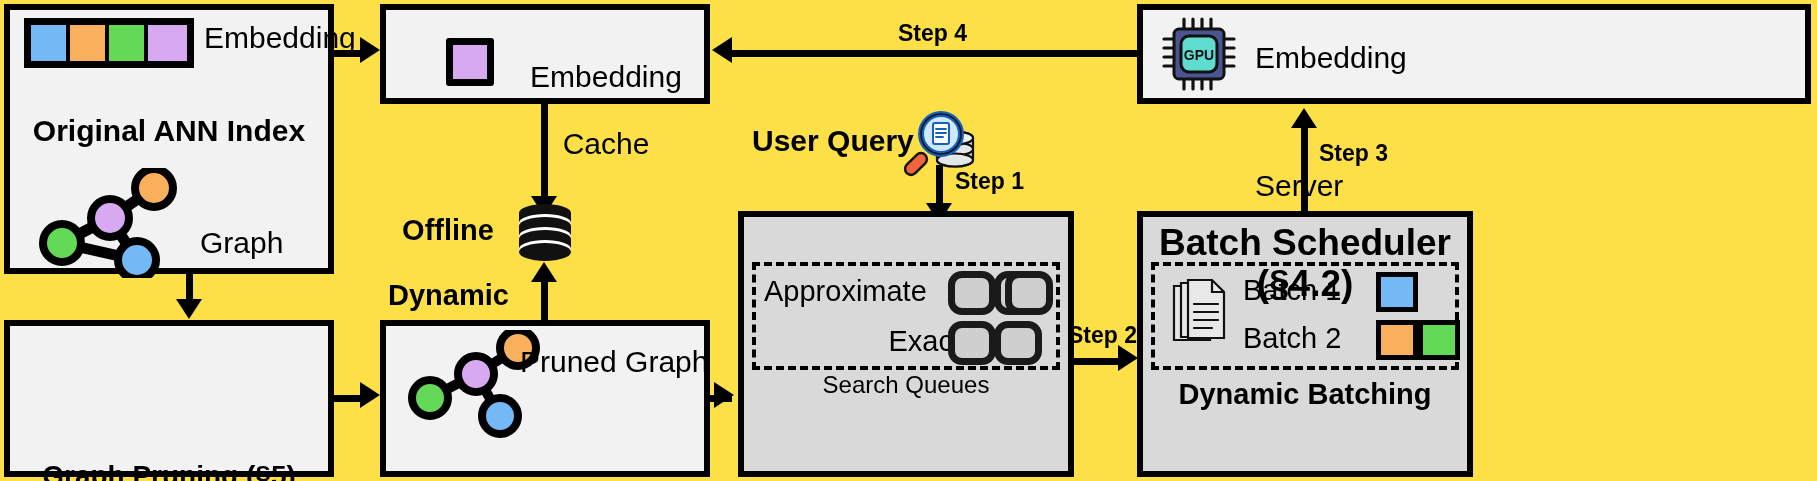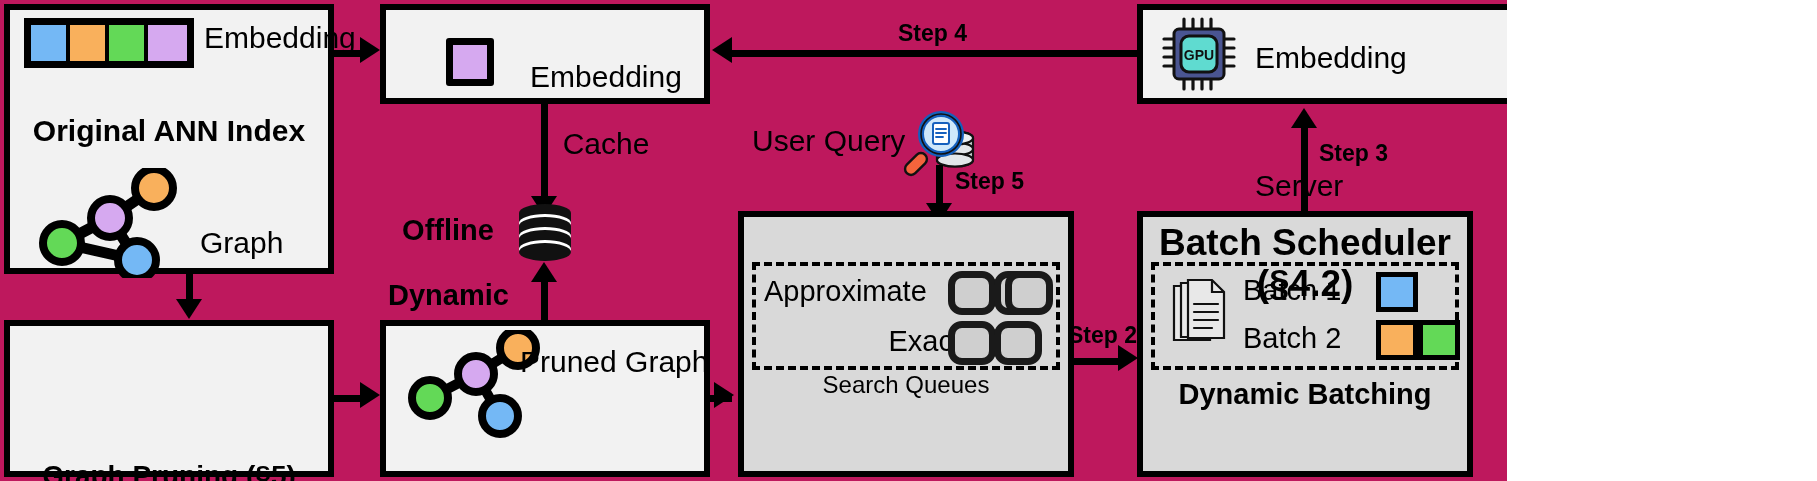--- a/index.html
+++ b/index.html
@@ -6,23 +6,23 @@
     margin: 0;
     padding: 0;
     background: #ffffff;
   }
   body {
     font-family: "Liberation Sans", sans-serif;
     color: #000000;
   }
   #canvas {
     position: relative;
-    width: 1507px;
+    width: 1817px;
     height: 481px;
-    background: #be185d;
+    background: #fde047;
     overflow: hidden;
   }
 
   
   .box {
     position: absolute;
     box-sizing: border-box;
     border: 6px solid #000;
     background: #f2f2f2;
   }
@@ -263,21 +263,21 @@
   </svg>
 
   <div class="lbl" style="left:520px; top:345px; width:190px; font-size:30px;">Pruned Graph</div>
 
   <div class="hline" style="left:334px; top:395px; width:28px;"></div>
   <div class="arrowhead ah-right" style="left:360px; top:382px;"></div>
 
   <div class="hline" style="left:710px; top:395px; width:22px;"></div>
   <div class="arrowhead ah-right" style="left:714px; top:382px;"></div>
 
-  <div class="lbl" style="left:752px; top:124px; width:180px; font-size:30px; font-weight:normal;">User Query</div>
+  <div class="lbl" style="left:752px; top:124px; width:180px; font-size:30px; font-weight:bold;">User Query</div>
 
   <svg class="icon-abs" width="80" height="78" viewBox="0 0 80 78" style="left:900px; top:105px;">
 
     <g stroke="#111" stroke-width="2.2" fill="#cfd4d8">
       <ellipse cx="55" cy="33" rx="18" ry="6.5"></ellipse>
       <path d="M37 33 v22 a18 6.5 0 0 0 36 0 V33" fill="#cfd4d8"></path>
       <ellipse cx="55" cy="44" rx="18" ry="6.5" fill="#e3e7ea"></ellipse>
       <ellipse cx="55" cy="55" rx="18" ry="6.5" fill="#e3e7ea"></ellipse>
       <ellipse cx="55" cy="33" rx="18" ry="6.5" fill="#eef1f3"></ellipse>
     </g>
@@ -294,21 +294,21 @@
       <g stroke="#1560bd" stroke-width="1.8" stroke-linecap="round">
         <line x1="36" y1="24" x2="46" y2="24"></line>
         <line x1="36" y1="28" x2="46" y2="28"></line>
         <line x1="36" y1="32" x2="43" y2="32"></line>
       </g>
     </g>
   </svg>
 
   <div class="vline" style="left:936px; top:165px; width:7px; height:42px;"></div>
   <div class="arrowhead ah-down" style="left:926px; top:203px;"></div>
-  <div class="steplbl" style="left:955px; top:168px;">Step 5</div>
+  <div class="steplbl" style="left:955px; top:168px;">Step 1</div>
 
   <div class="box gray" style="left:738px; top:211px; width:336px; height:266px;"></div>
 
 
   <div class="dashpanel" style="left:752px; top:262px; width:308px; height:108px;"></div>
 
   <div class="lbl" style="left:764px; top:275px; width:180px; font-size:29px;">Approximate</div>
 
   <div class="slot" style="left:948px; top:271px; width:48px; height:44px;"></div>
   <div class="slot" style="left:994px; top:271px; width:48px; height:44px;"></div>

